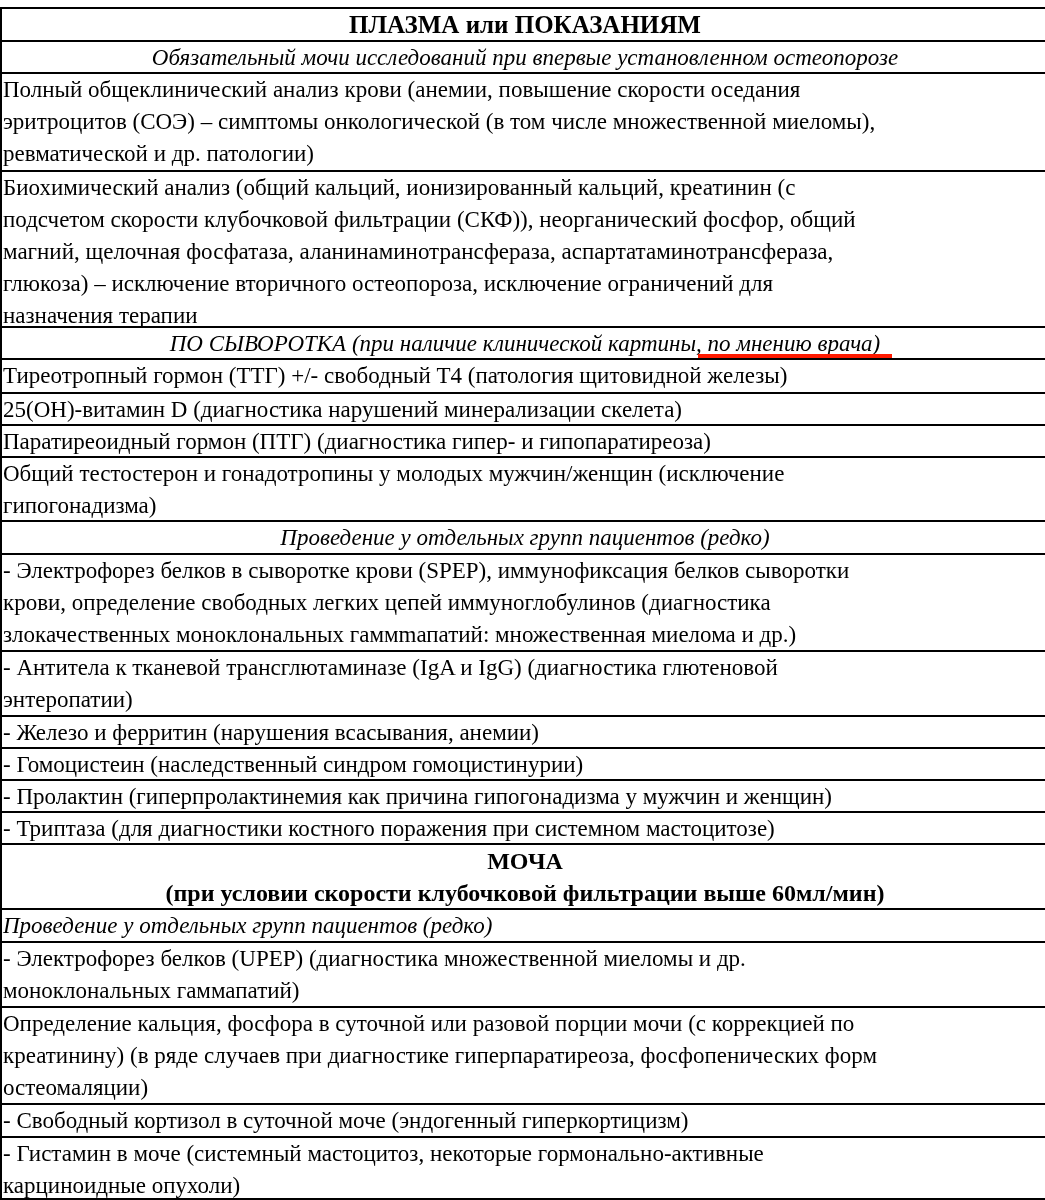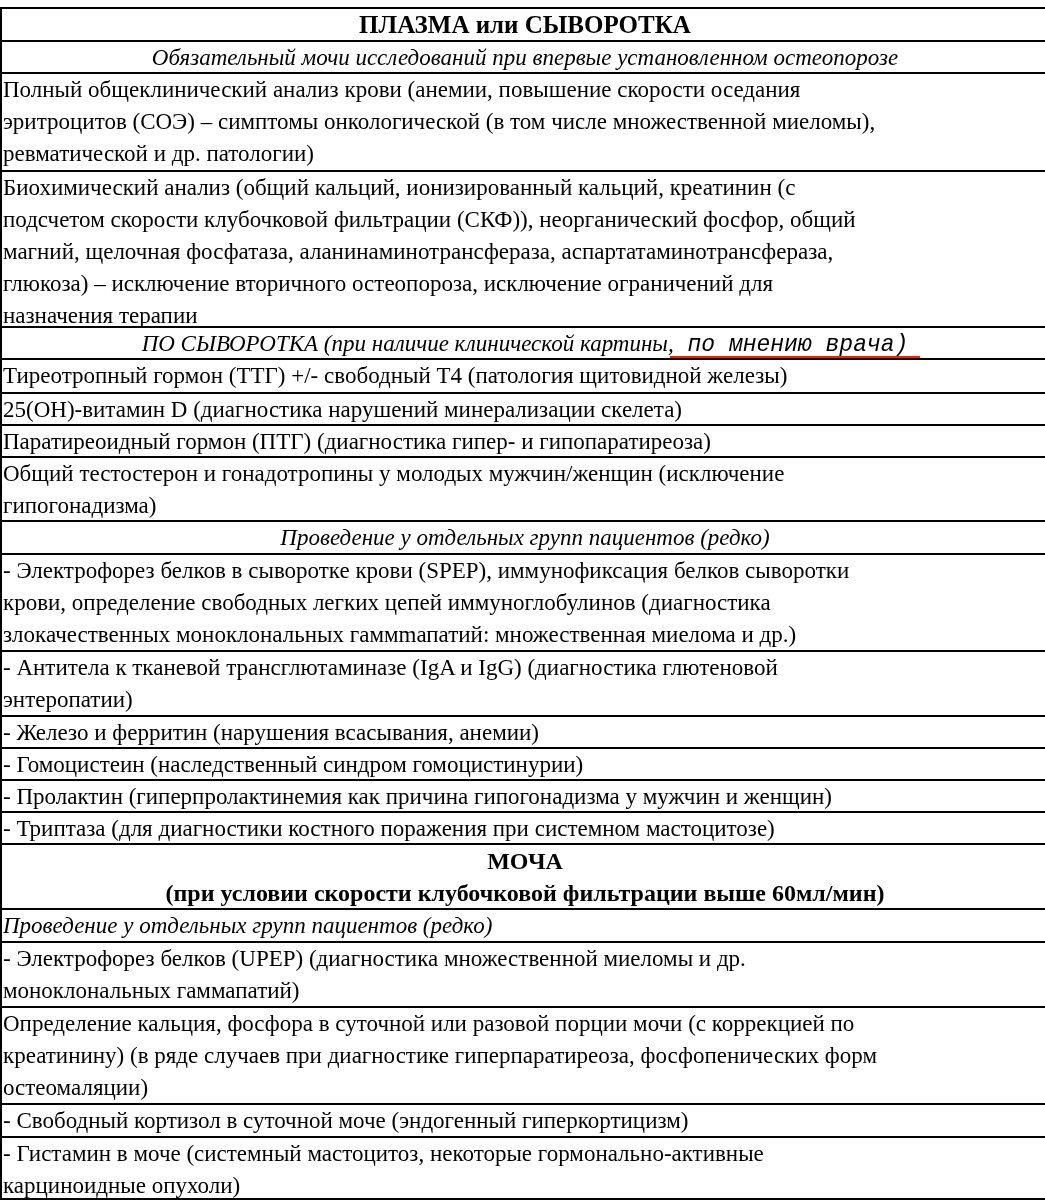--- a/index.html
+++ b/index.html
@@ -5,32 +5,32 @@
   html, body { margin: 0; padding: 0; background: #ffffff; }
   body { width: 1045px; height: 1200px; overflow: hidden; position: relative;
          font-family: "Liberation Serif", "DejaVu Serif", serif; color: #000; }
   .table { position: absolute; left: 0; top: 7px; width: 1045px; border-left: 2px solid #000; }
   .row { position: relative; box-sizing: border-box; border-top: 2px solid #000;
          padding: 0 0 0 1px; font-size: 23px; line-height: 32px; white-space: nowrap; }
   .row.last { border-bottom: 2px solid #000; }
   .center { text-align: center; }
   .ital { font-style: italic; }
   .bold { font-weight: bold; }
-  .hl { position: relative; font-family: Liberation Mono, monospace; }
+  .hl { position: relative; }
   .hl::after { content: ""; position: absolute; left: -4px; right: -12px; bottom: -2px;
                height: 4px; background: #ff1a00; }
   .line { display: block; }
 </style>
 </head>
 <body>
 
 <div class="table">
 
   <div class="row center bold" style="height:33px;font-size:25px;">
-    <span>ПЛАЗМА или СЫВОРОТКА</span>
+    <span>ПЛАЗМА или ПОКАЗАНИЯМ</span>
   </div>
 
   <div class="row center ital" style="height:32px;">
     <span>Обязательный мочи исследований при впервые установленном остеопорозе</span>
   </div>
 
   <div class="row" style="height:98px;">
     <span class="line">Полный общеклинический анализ крови (анемии, повышение скорости оседания</span>
     <span class="line">эритроцитов (СОЭ) – симптомы онкологической (в том числе множественной миеломы),</span>
     <span class="line">ревматической и др. патологии)</span>

